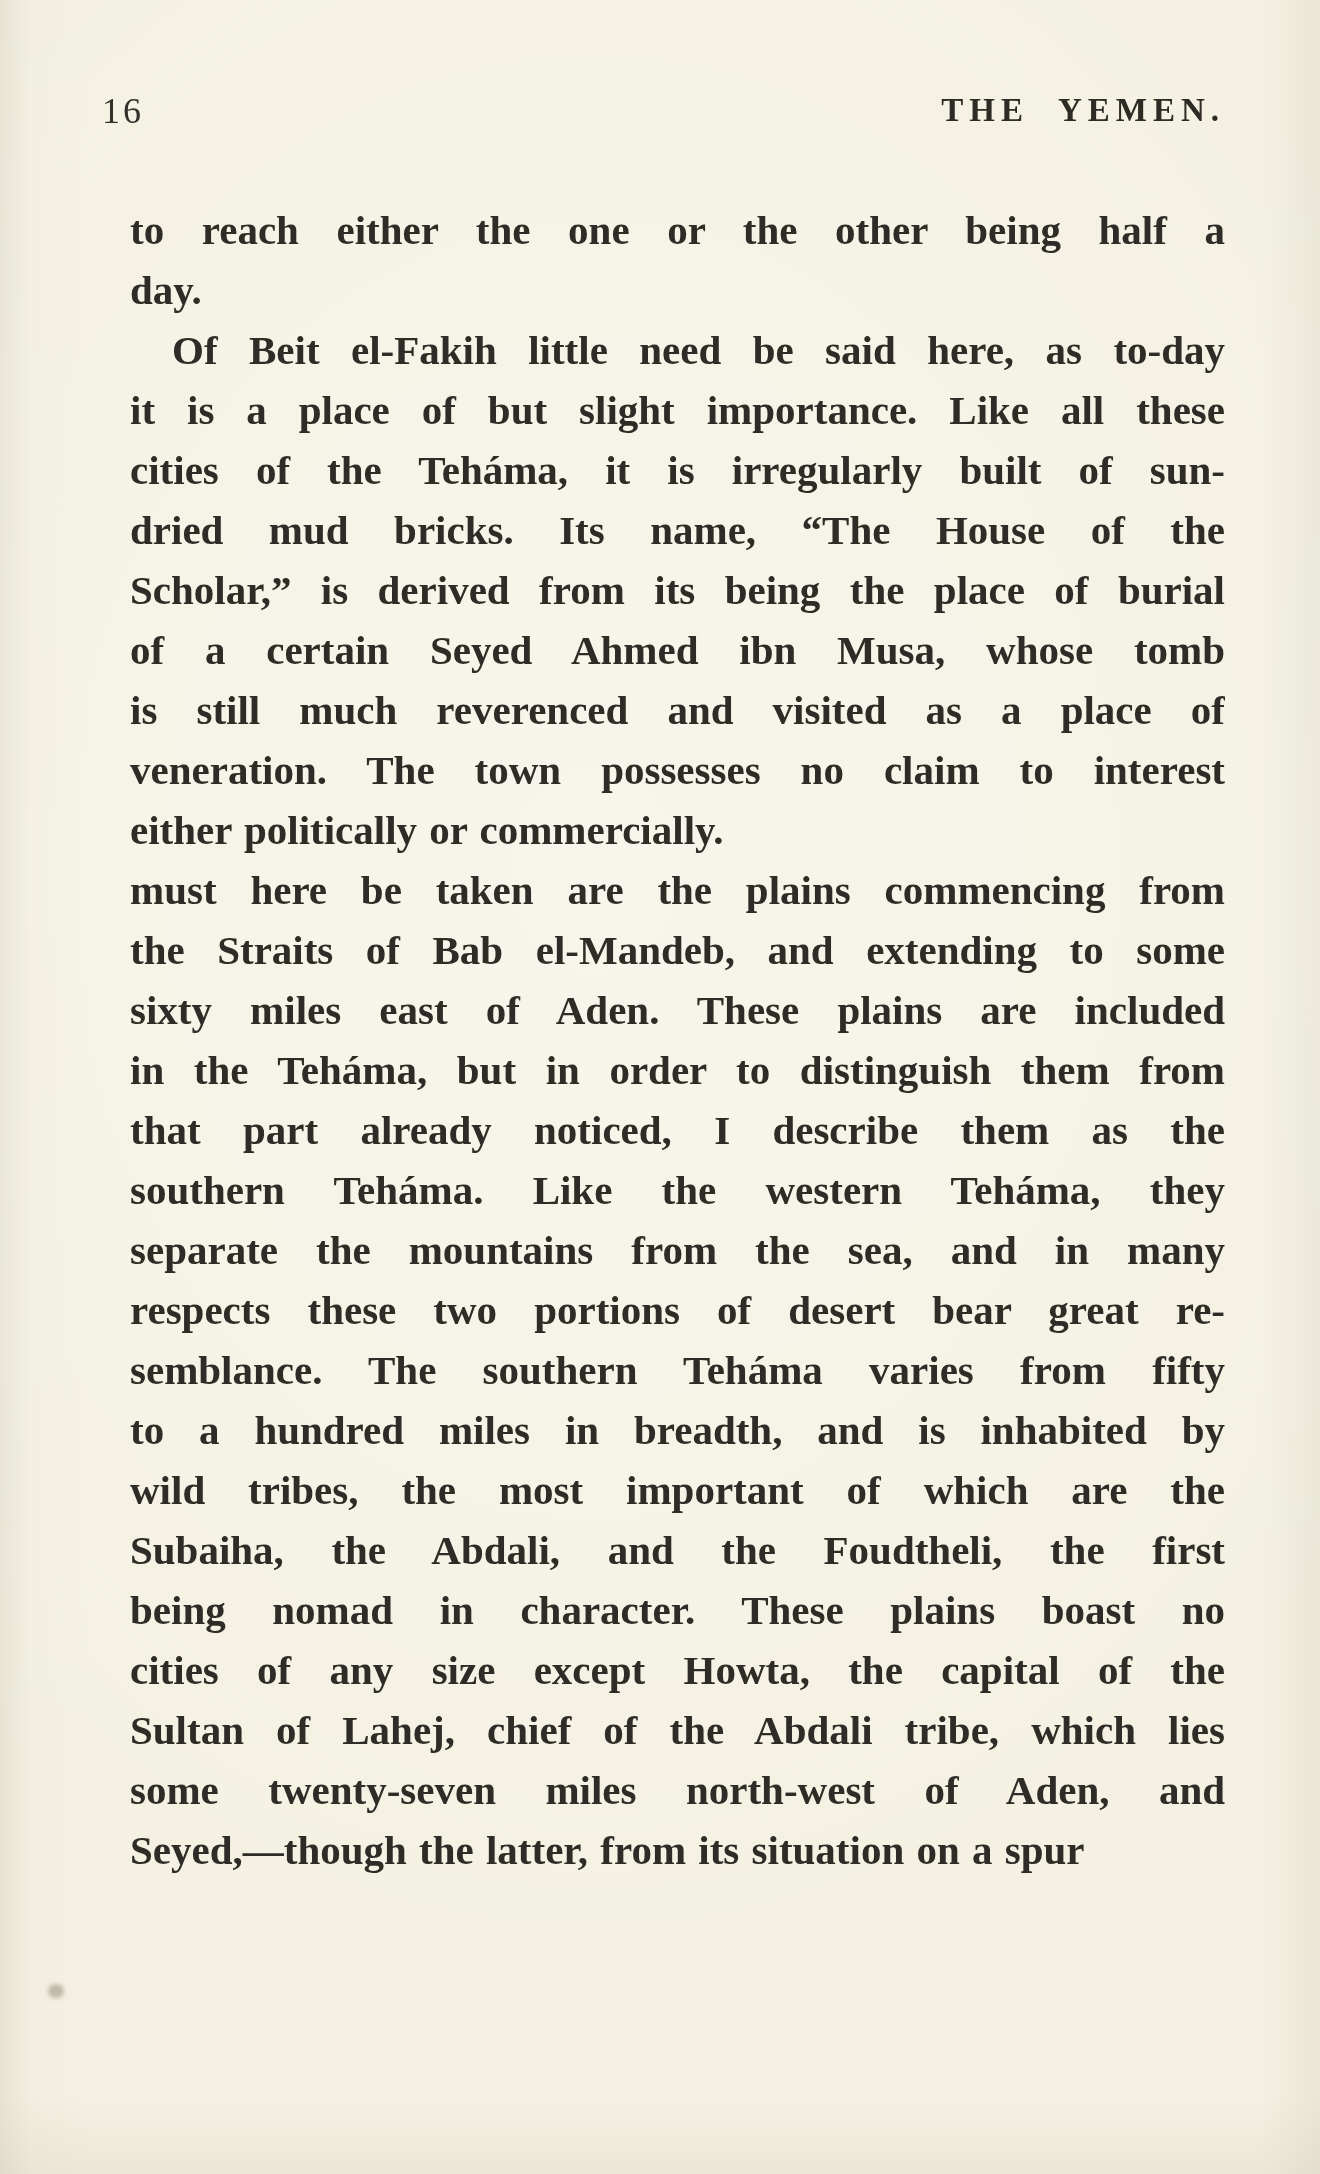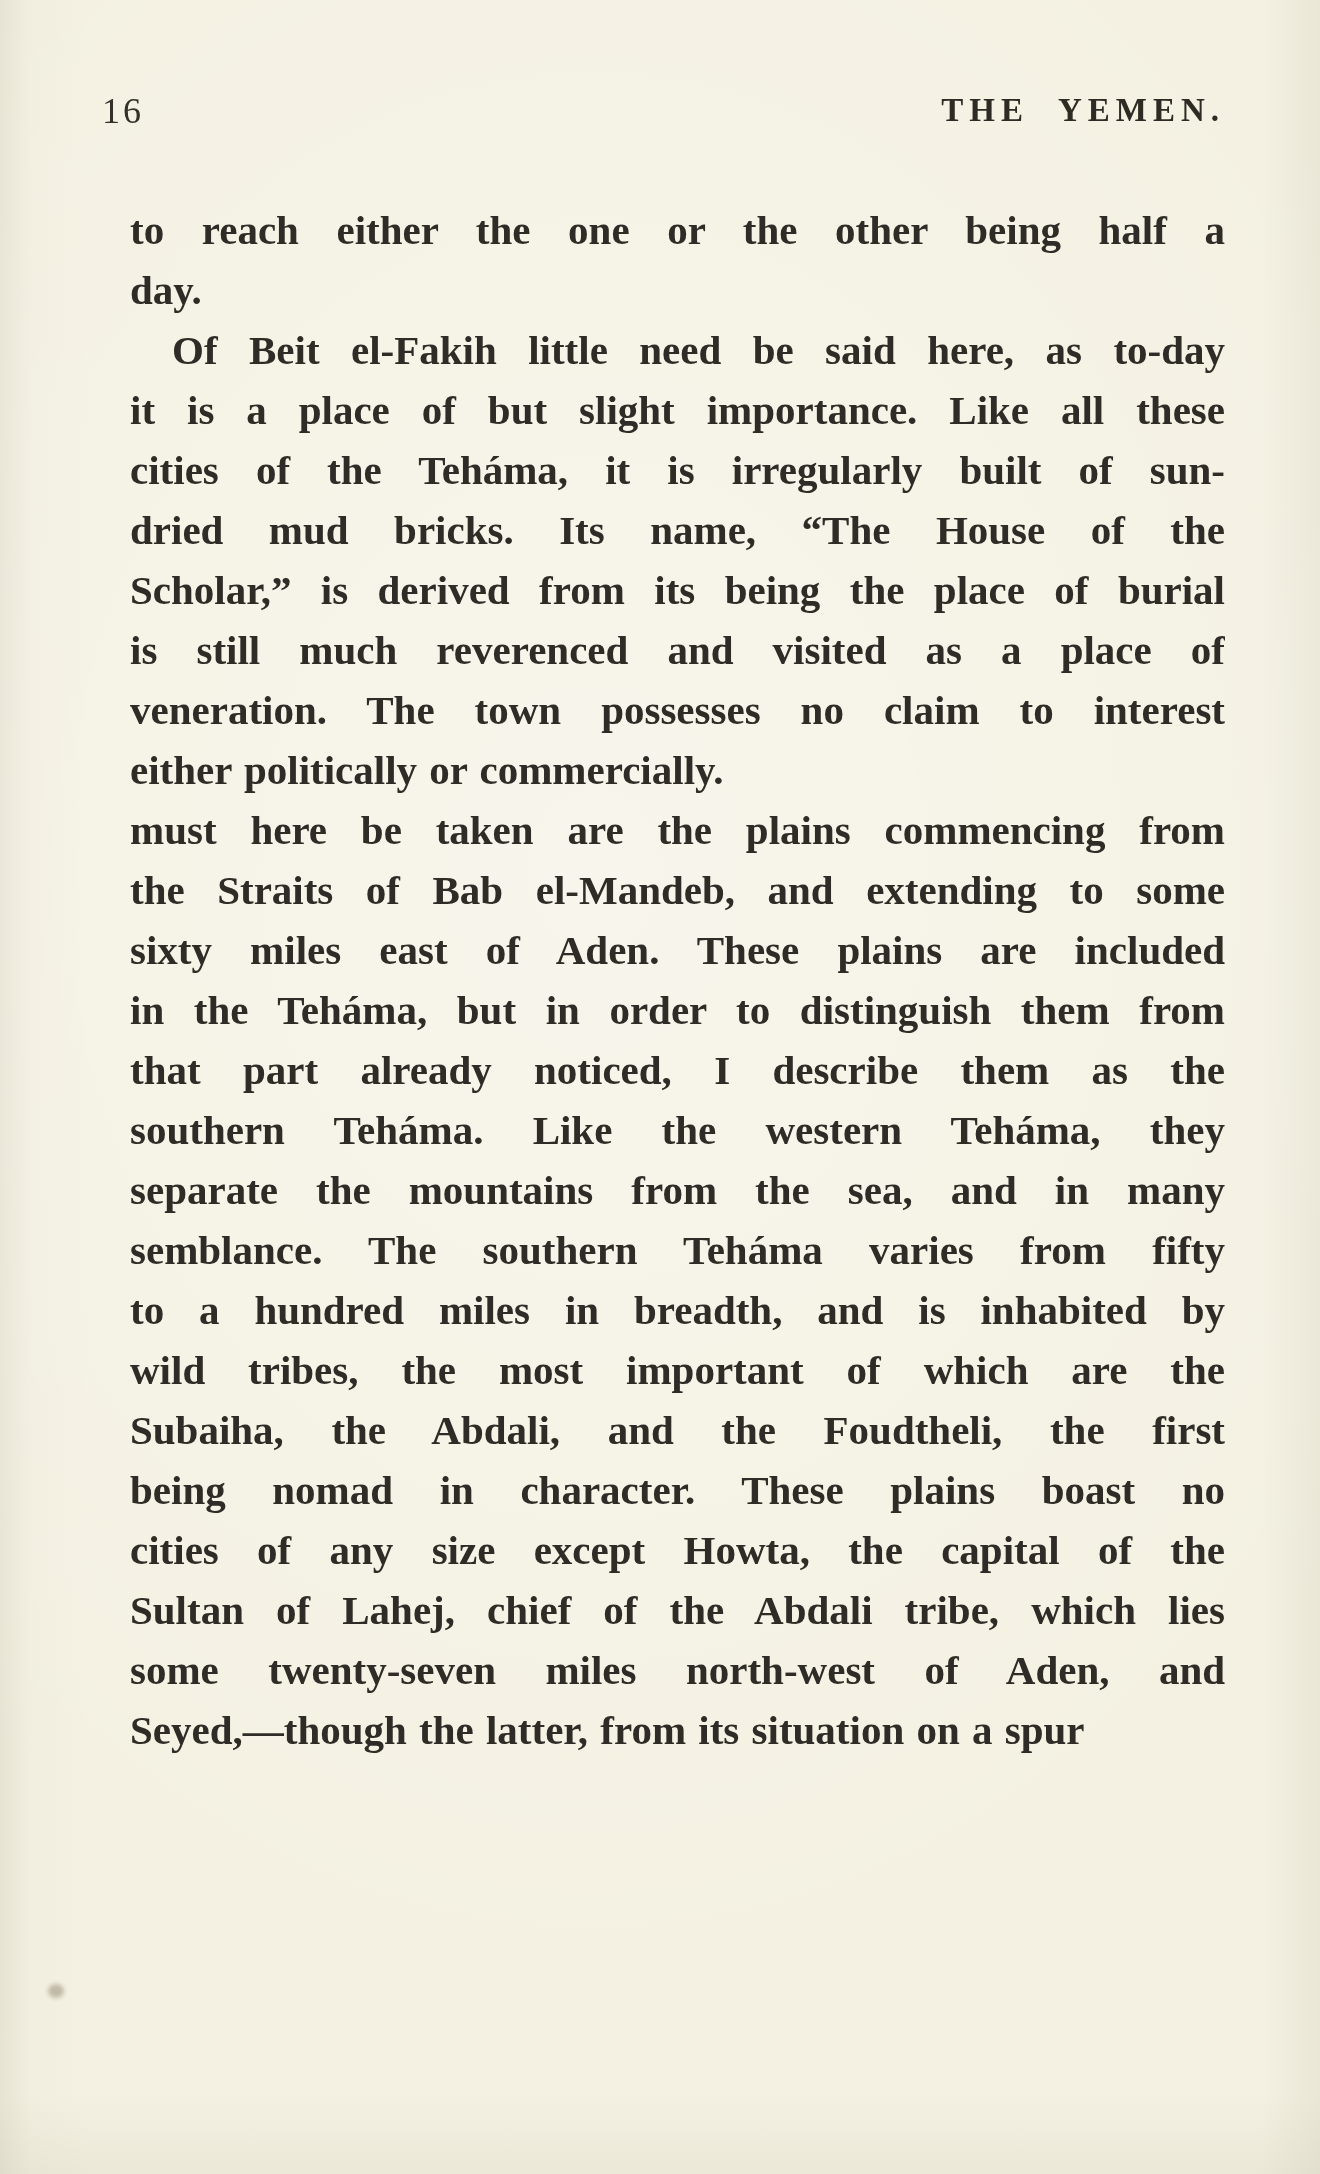--- a/index.html
+++ b/index.html
@@ -107,32 +107,34 @@
       <div class="paragraph">
         <div class="line">to reach either the one or the other being half a</div>
         <div class="line last">day.</div>
       </div>
       <div class="paragraph">
         <div class="line indent">Of Beit el-Fakih little need be said here, as to-day</div>
         <div class="line">it is a place of but slight importance. Like all these</div>
         <div class="line">cities of the Teháma, it is irregularly built of sun-</div>
         <div class="line">dried mud bricks. Its name, “The House of the</div>
         <div class="line">Scholar,” is derived from its being the place of burial</div>
+        <div class="line">of a certain Seyed Ahmed ibn Musa, whose tomb</div>
         <div class="line">is still much reverenced and visited as a place of</div>
         <div class="line">veneration. The town possesses no claim to interest</div>
         <div class="line last">either politically or commercially.</div>
       </div>
       <div class="paragraph">
         <div class="line">must here be taken are the plains commencing from</div>
         <div class="line">the Straits of Bab el-Mandeb, and extending to some</div>
         <div class="line">sixty miles east of Aden. These plains are included</div>
         <div class="line">in the Teháma, but in order to distinguish them from</div>
         <div class="line">that part already noticed, I describe them as the</div>
         <div class="line">southern Teháma. Like the western Teháma, they</div>
         <div class="line">separate the mountains from the sea, and in many</div>
+        <div class="line">respects these two portions of desert bear great re-</div>
         <div class="line">semblance. The southern Teháma varies from fifty</div>
         <div class="line">to a hundred miles in breadth, and is inhabited by</div>
         <div class="line">wild tribes, the most important of which are the</div>
         <div class="line">Subaiha, the Abdali, and the Foudtheli, the first</div>
         <div class="line">being nomad in character. These plains boast no</div>
         <div class="line">cities of any size except Howta, the capital of the</div>
         <div class="line">Sultan of Lahej, chief of the Abdali tribe, which lies</div>
         <div class="line">some twenty-seven miles north-west of Aden, and</div>
         <div class="line last">Seyed,—though the latter, from its situation on a spur</div>
       </div>

